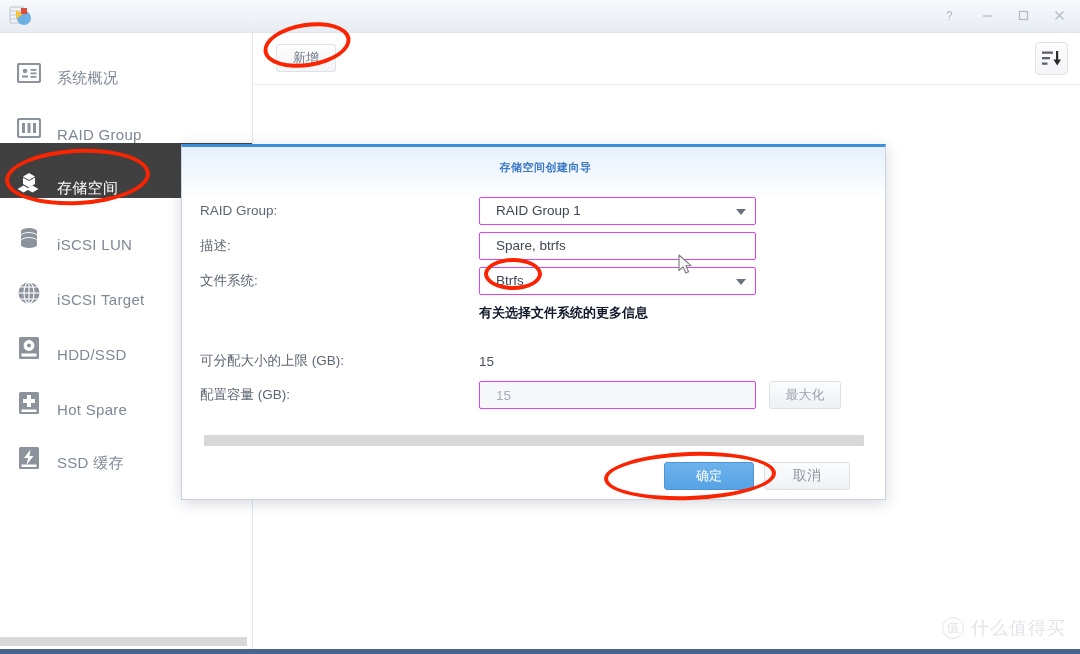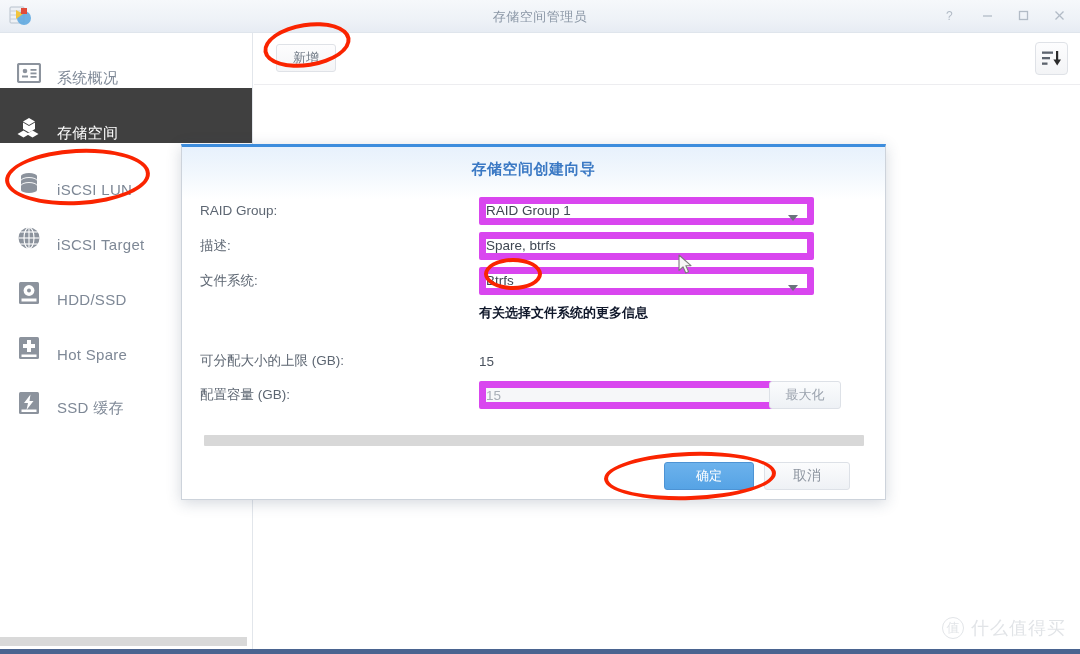--- a/index.html
+++ b/index.html
@@ -167,24 +167,24 @@
     box-shadow: 0 3px 14px rgba(40,60,90,0.20);
   }
   .dlg-headgrad {
     position: absolute;
     left: 0; top: 0;
     width: 100%; height: 52px;
     background: linear-gradient(to bottom, #e7f1fc 0%, #f3f8fd 55%, #ffffff 100%);
   }
   .dlg-title {
     position: absolute;
-    left: 0; top: 13px;
+    left: 12px; top: 13px;
     width: 100%;
     text-align: center;
-    font-size: 15px;
+    font-size: 11px;
     font-weight: bold;
     color: #3b79c4;
     letter-spacing: 0.5px;
   }
 
   .dlg-form { position: absolute; left: 0; top: 46px; width: 100%; }
   .frow {
     position: relative;
     height: 35px;
     display: flex;
@@ -193,29 +193,29 @@
   .flabel {
     position: absolute;
     left: 18px;
     font-size: 13.5px;
     color: #5d6672;
     white-space: nowrap;
   }
   .fctl { position: absolute; left: 297px; }
 
   .sel, .inp {
-    width: 335px; height: 28px;
-    background: #ffffff;
-    border: 7px solid #d946ef;
+    width: 277px; height: 28px;
+    background: #ffffff;
+    border: 1px solid #d946ef;
     border-radius: 2px;
     font-size: 13.5px;
     color: #3f4753;
     display: flex;
     align-items: center;
-    padding: 0 0;
+    padding: 0 16px;
     position: relative;
   }
   .caret-tri {
     position: absolute;
     right: 9px; top: 11px;
     width: 0; height: 0;
     border-left: 5px solid transparent;
     border-right: 5px solid transparent;
     border-top: 6px solid #6a727d;
   }
@@ -351,21 +351,20 @@
       <svg width="26" height="25" viewBox="0 0 26 25">
         <rect x="2" y="3" width="14" height="16" rx="1" fill="#eef1f5" stroke="#b8c2cd" stroke-width="1"></rect>
         <line x1="2" y1="7" x2="16" y2="7" stroke="#c6ced8" stroke-width="1"></line>
         <line x1="2" y1="11" x2="16" y2="11" stroke="#c6ced8" stroke-width="1"></line>
         <line x1="2" y1="15" x2="16" y2="15" stroke="#c6ced8" stroke-width="1"></line>
         <circle cx="16" cy="14" r="7" fill="#5fa8e0" opacity="0.9"></circle>
         <polygon points="8,6 15,10 8,15" fill="#f2c53d"></polygon>
         <rect x="13" y="4" width="6" height="6" fill="#e04b3a"></rect>
       </svg>
     </div>
-    <div class="window-title">存储空间管理员</div>
     <div class="win-btns">
       <div class="win-btn">
         <svg width="11" height="13" viewBox="0 0 11 13">
             <text x="0" y="11" font-family="Liberation Sans, sans-serif" font-size="12" fill="#b2bbc6">?</text>
           </svg>
       </div>
       <div class="win-btn">
         <svg width="13" height="13" viewBox="0 0 13 13">
             <line x1="2" y1="7" x2="11" y2="7" stroke="#b2bbc6" stroke-width="1.3"></line>
           </svg>
@@ -393,20 +392,31 @@
           <circle cx="8" cy="8" r="2.3" fill="#8c939d"></circle>
           <rect x="5" y="12.5" width="6" height="2" fill="#8c939d"></rect>
           <rect x="13.5" y="6" width="6" height="1.8" fill="#8c939d"></rect>
           <rect x="13.5" y="9.5" width="6" height="1.8" fill="#8c939d"></rect>
           <rect x="13.5" y="13" width="6" height="1.8" fill="#8c939d"></rect>
         </svg>
       </span>
       <span class="nav-label">系统概况</span>
     </div>
 
+    <div class="nav-item">
+      <span class="nav-ico">
+        <svg width="24" height="20" viewBox="0 0 24 20">
+          <rect x="1" y="1" width="22" height="18" rx="1.5" fill="none" stroke="#8c939d" stroke-width="2.2"></rect>
+          <rect x="5" y="5" width="3" height="10" fill="#8c939d"></rect>
+          <rect x="10.5" y="5" width="3" height="10" fill="#8c939d"></rect>
+          <rect x="16" y="5" width="3" height="10" fill="#8c939d"></rect>
+        </svg>
+      </span>
+      <span class="nav-label">RAID Group</span>
+    </div>
 
     <div class="nav-item selected">
       <span class="nav-ico">
         <svg width="26" height="22" viewBox="0 0 26 22">
           <g fill="#ffffff">
             <polygon points="13,1 19,4.5 13,8 7,4.5"></polygon>
             <polygon points="7,5.6 13,9.1 13,15.5 7,12"></polygon>
             <polygon points="19,5.6 19,12 13,15.5 13,9.1"></polygon>
             <polygon points="5.5,11.5 11.5,15 5.5,18.5 -0.5,15" transform="translate(2,2)"></polygon>
             <polygon points="13.5,11.5 19.5,15 13.5,18.5 7.5,15" transform="translate(3,2)"></polygon>

